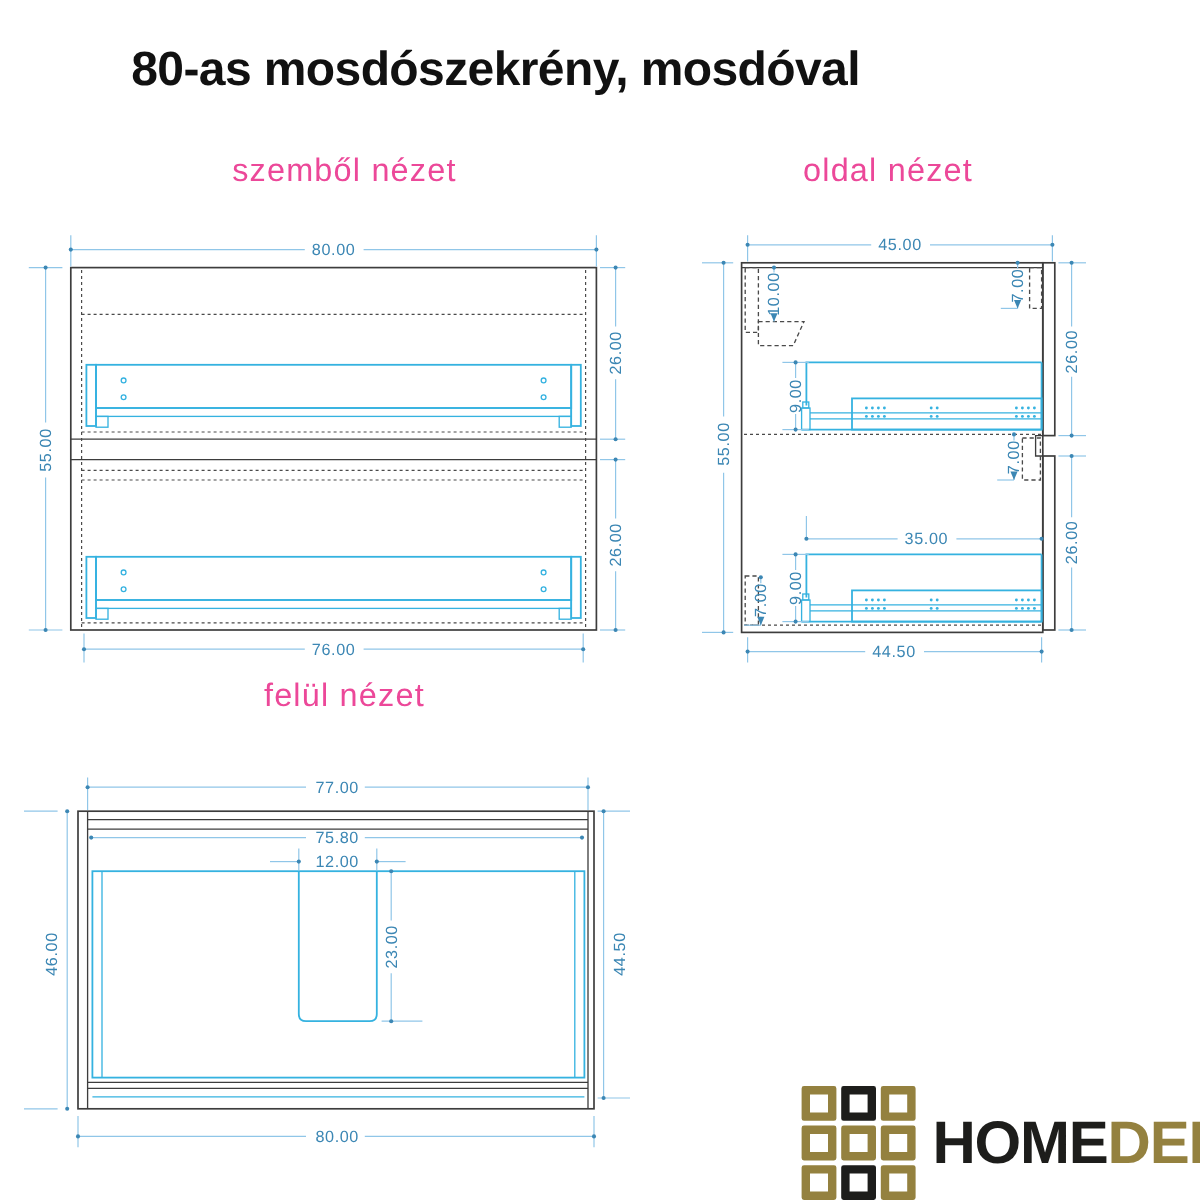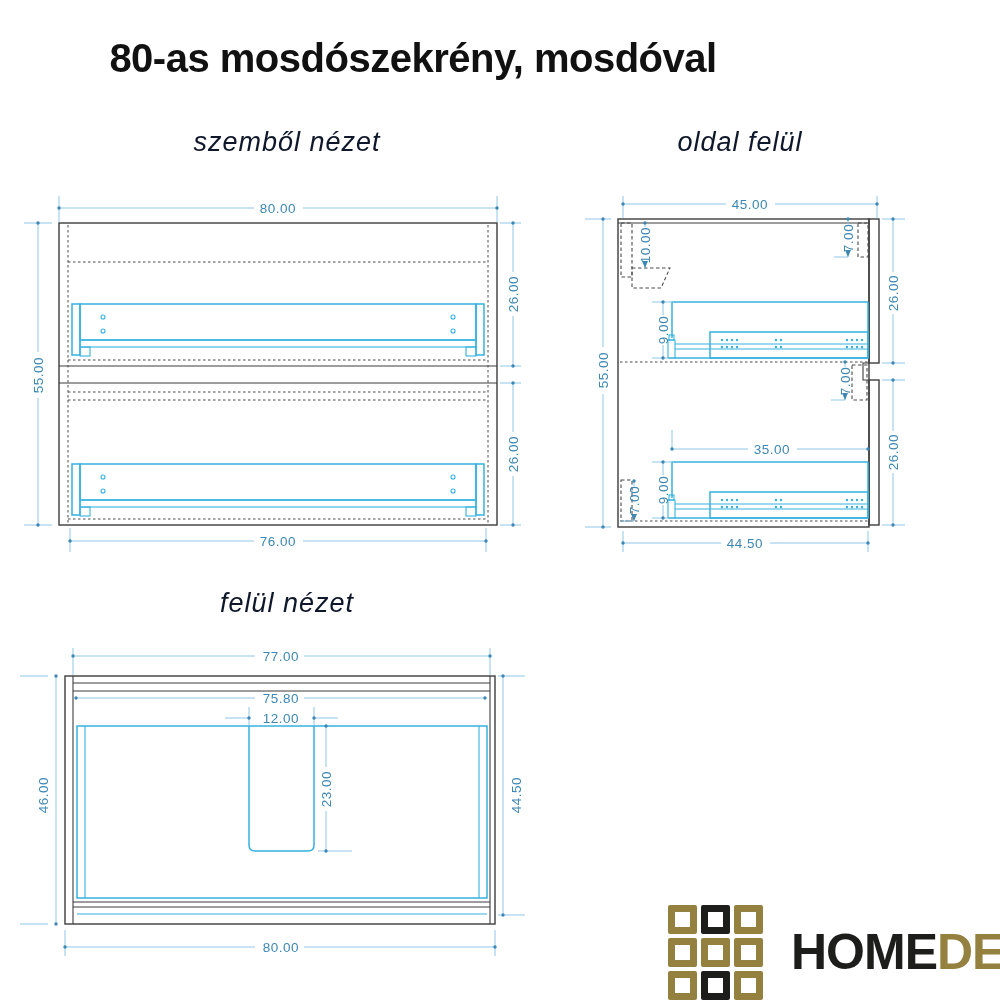--- a/index.html
+++ b/index.html
@@ -1,24 +1,24 @@
 <!DOCTYPE html>
 <html style="--outline: #3d3d3d; --hidden_line: #4a4a4a; --drawer: #35b2e0; --dim_line: #90c6e8; --dim_text: #3c87b4; --logo-gold: #94813f; --logo-black: #1d1d1b;"><head>
 <meta charset="utf-8">
 <style>
   html,body{margin:0;padding:0;background:#ffffff;}
   body{width:1000px;height:1000px;position:relative;overflow:hidden;
        font-family:"Liberation Sans",sans-serif;}
   .page-title{position:absolute;left:0;top:36px;width:826px;text-align:center;
        font-size:40px;font-weight:700;color:#111;letter-spacing:-.5px;}
-  .view-label{position:absolute;transform:translateX(-50%);font-style:italic;
-       font-size:27px;color:#0f172a;letter-spacing:1px;white-space:nowrap;}
+  .view-label{position:absolute;transform:translateX(-50%);
+       font-size:27px;color:#ec4899;letter-spacing:1px;white-space:nowrap;}
   #lbl-front{left:287px;top:127px;}
   #lbl-side{left:740px;top:127px;}
-  #lbl-top{left:287px;top:588px;}
+  #lbl-top{left:287px;top:564px;}
   svg{position:absolute;left:0;top:0;}
   .ol{stroke:var(--outline);stroke-width:1.4;fill:none;}
   .ol2{stroke:var(--outline);stroke-width:1.1;fill:none;}
   .hid{stroke:var(--hidden_line);stroke-width:1;stroke-dasharray:2.5 2.5;fill:none;}
   .hid2{stroke:var(--hidden_line);stroke-width:1.1;stroke-dasharray:3.5 2.5;fill:none;}
   .cy{stroke:var(--drawer);stroke-width:1.5;fill:none;}
   .cyt{stroke:var(--drawer);stroke-width:1.1;fill:none;}
   .cydot{fill:var(--drawer);}
   .dim{stroke:var(--dim_line);stroke-width:1;fill:none;}
   .dimdot{fill:var(--dim_text);}
@@ -26,29 +26,29 @@
   text.dimt{fill:var(--dim_text);font-size:13.5px;letter-spacing:.5px;
        text-anchor:middle;font-family:"Liberation Sans",sans-serif;}
   
   .logo{position:absolute;left:668px;top:905px;display:flex;align-items:center;}
   .logo-grid{display:grid;grid-template-columns:repeat(3,29px);
        grid-template-rows:repeat(3,29px);gap:4px;}
   .logo-sq{width:29px;height:29px;border:7px solid var(--logo-gold);
        box-sizing:border-box;border-radius:2px;background:#fff;}
   .logo-text{margin-left:14px;font-size:50px;font-weight:600;letter-spacing:-1px;
        line-height:95px;white-space:nowrap;}
-  .logo-text .home{color:var(--logo-black);margin-left:14px;}
+  .logo-text .home{color:var(--logo-black);}
   .logo-text .depo{color:var(--logo-gold);}
 </style>
 </head>
 <body>
 
 <div class="page-title">80-as mosdószekrény, mosdóval</div>
 <div class="view-label" id="lbl-front">szemből nézet</div>
-<div class="view-label" id="lbl-side">oldal felül</div>
+<div class="view-label" id="lbl-side">oldal nézet</div>
 <div class="view-label" id="lbl-top">felül nézet</div>
 
 <svg width="1000" height="1000" viewBox="0 0 1000 1000">
 
   <g>
     <g>
       <rect x="59" y="223" width="438" height="302" class="ol"></rect>
       <line x1="59" y1="366" x2="497" y2="366" class="ol2"></line>
       <line x1="59" y1="383" x2="497" y2="383" class="ol2"></line>
       <line x1="68" y1="225" x2="68" y2="523" class="hid"></line>

